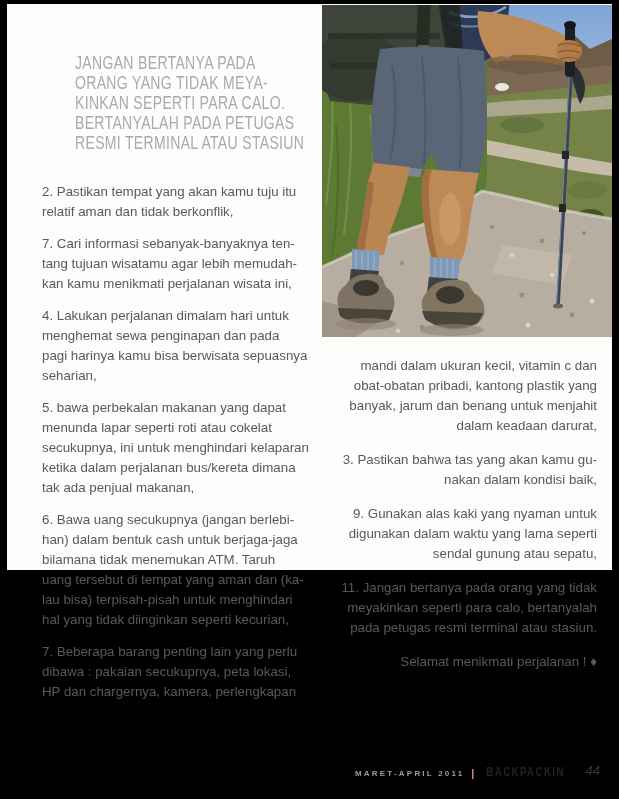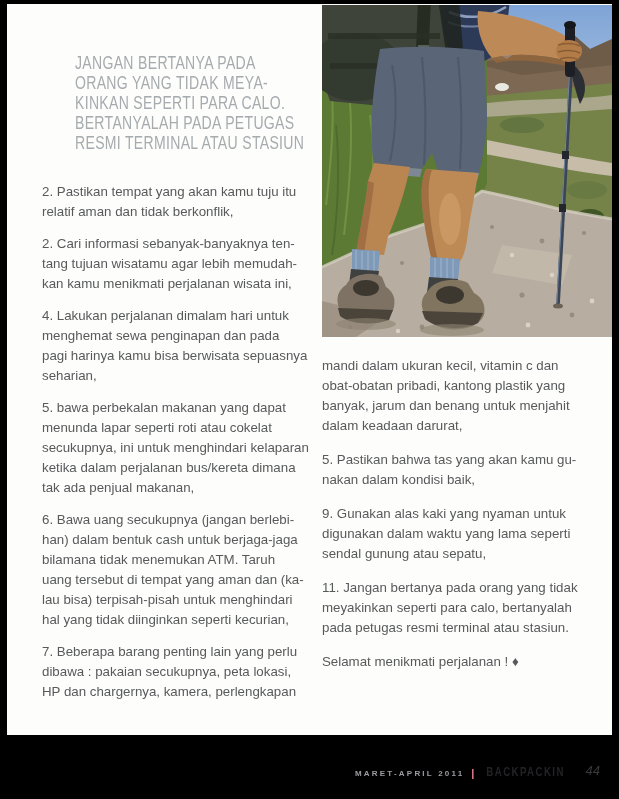--- a/index.html
+++ b/index.html
@@ -1,31 +1,31 @@
 <!DOCTYPE html>
 <html><head>
 <meta charset="utf-8">
 <style>
   html,body{margin:0;padding:0;background:#111;}
   .frame{position:relative;width:619px;height:799px;background:#000;overflow:hidden;
          font-family:"Liberation Sans",sans-serif;}
-  .page{position:absolute;left:7px;top:4px;width:605px;height:731px;background:#fdfdfc;}
+  .page{position:absolute;left:7px;top:4px;width:605px;height:566px;background:#fdfdfc;}
 
   .headline{position:absolute;left:68px;top:49px;width:330px;
             font-size:18px;line-height:20px;letter-spacing:.4px;
             color:#a6abae;white-space:pre-line;
             transform:scaleX(.78);transform-origin:0 0;}
 
   .photo{position:absolute;left:315px;top:1px;width:290px;height:332px;display:block;}
 
   .col{position:absolute;color:#58595b;font-size:13.3px;line-height:20px;}
   .col p{margin:0 0 12px 0;white-space:pre-line;}
   .col-left{left:35px;top:178px;width:278px;}
   .col-right{left:315px;top:352px;width:275px;}
-  .col-right p{margin-bottom:14px;}
+  .col-right p{margin-bottom:14px;text-align:right;}
 
   .footer{position:absolute;right:12px;top:759px;display:flex;align-items:flex-end;gap:7px;}
   .footer .issue{font-size:8px;font-weight:700;letter-spacing:2.2px;color:#9c9ca2;}
   .footer .sep{font-size:11px;font-weight:700;color:#e87f92;position:relative;top:1px;}
   .footer .brand{font-size:11px;font-weight:700;letter-spacing:1.6px;color:#232327;
                  transform:scale(.88,1.18);transform-origin:center bottom;}
   .footer .pagenum{font-size:13px;font-weight:400;font-style:italic;color:#38383c;margin-left:8px;}
 </style>
 </head>
 <body>
@@ -149,21 +149,21 @@
         <rect x="243" y="18" width="10" height="54" rx="4" fill="#1d1f24"></rect>
         <ellipse cx="248" cy="20" rx="6" ry="4" fill="#15161a"></ellipse>
         <ellipse cx="247" cy="46" rx="13" ry="11" fill="#b27c49"></ellipse>
         <path d="M236,40 C244,38 252,38 258,41 M236,47 C244,45 252,45 258,48 M238,54 C245,52 252,52 257,55" stroke="#8a5c33" stroke-width="1.4" fill="none"></path>
       </g>
     </svg>
 
     <div class="col col-left">
       <p>2. Pastikan tempat yang akan kamu tuju itu
 relatif aman dan tidak berkonflik,</p>
-      <p>2. Cari informasi sebanyak-banyaknya ten-
+      <p>7. Cari informasi sebanyak-banyaknya ten-
 tang tujuan wisatamu agar lebih memudah-
 kan kamu menikmati perjalanan wisata ini,</p>
       <p>4. Lakukan perjalanan dimalam hari untuk
 menghemat sewa penginapan dan pada
 pagi harinya kamu bisa berwisata sepuasnya
 seharian,</p>
       <p>5. bawa perbekalan makanan yang dapat
 menunda lapar seperti roti atau cokelat
 secukupnya, ini untuk menghindari kelaparan
 ketika dalam perjalanan bus/kereta dimana
@@ -177,21 +177,21 @@
       <p>7. Beberapa barang penting lain yang perlu
 dibawa : pakaian secukupnya, peta lokasi,
 HP dan chargernya, kamera, perlengkapan</p>
     </div>
 
     <div class="col col-right">
       <p>mandi dalam ukuran kecil, vitamin c dan
 obat-obatan pribadi, kantong plastik yang
 banyak, jarum dan benang untuk menjahit
 dalam keadaan darurat,</p>
-      <p>5. Pastikan bahwa tas yang akan kamu gu-
+      <p>3. Pastikan bahwa tas yang akan kamu gu-
 nakan dalam kondisi baik,</p>
       <p>9. Gunakan alas kaki yang nyaman untuk
 digunakan dalam waktu yang lama seperti
 sendal gunung atau sepatu,</p>
       <p>11. Jangan bertanya pada orang yang tidak
 meyakinkan seperti para calo, bertanyalah
 pada petugas resmi terminal atau stasiun.</p>
       <p>Selamat menikmati perjalanan ! ♦</p>
     </div>
 

